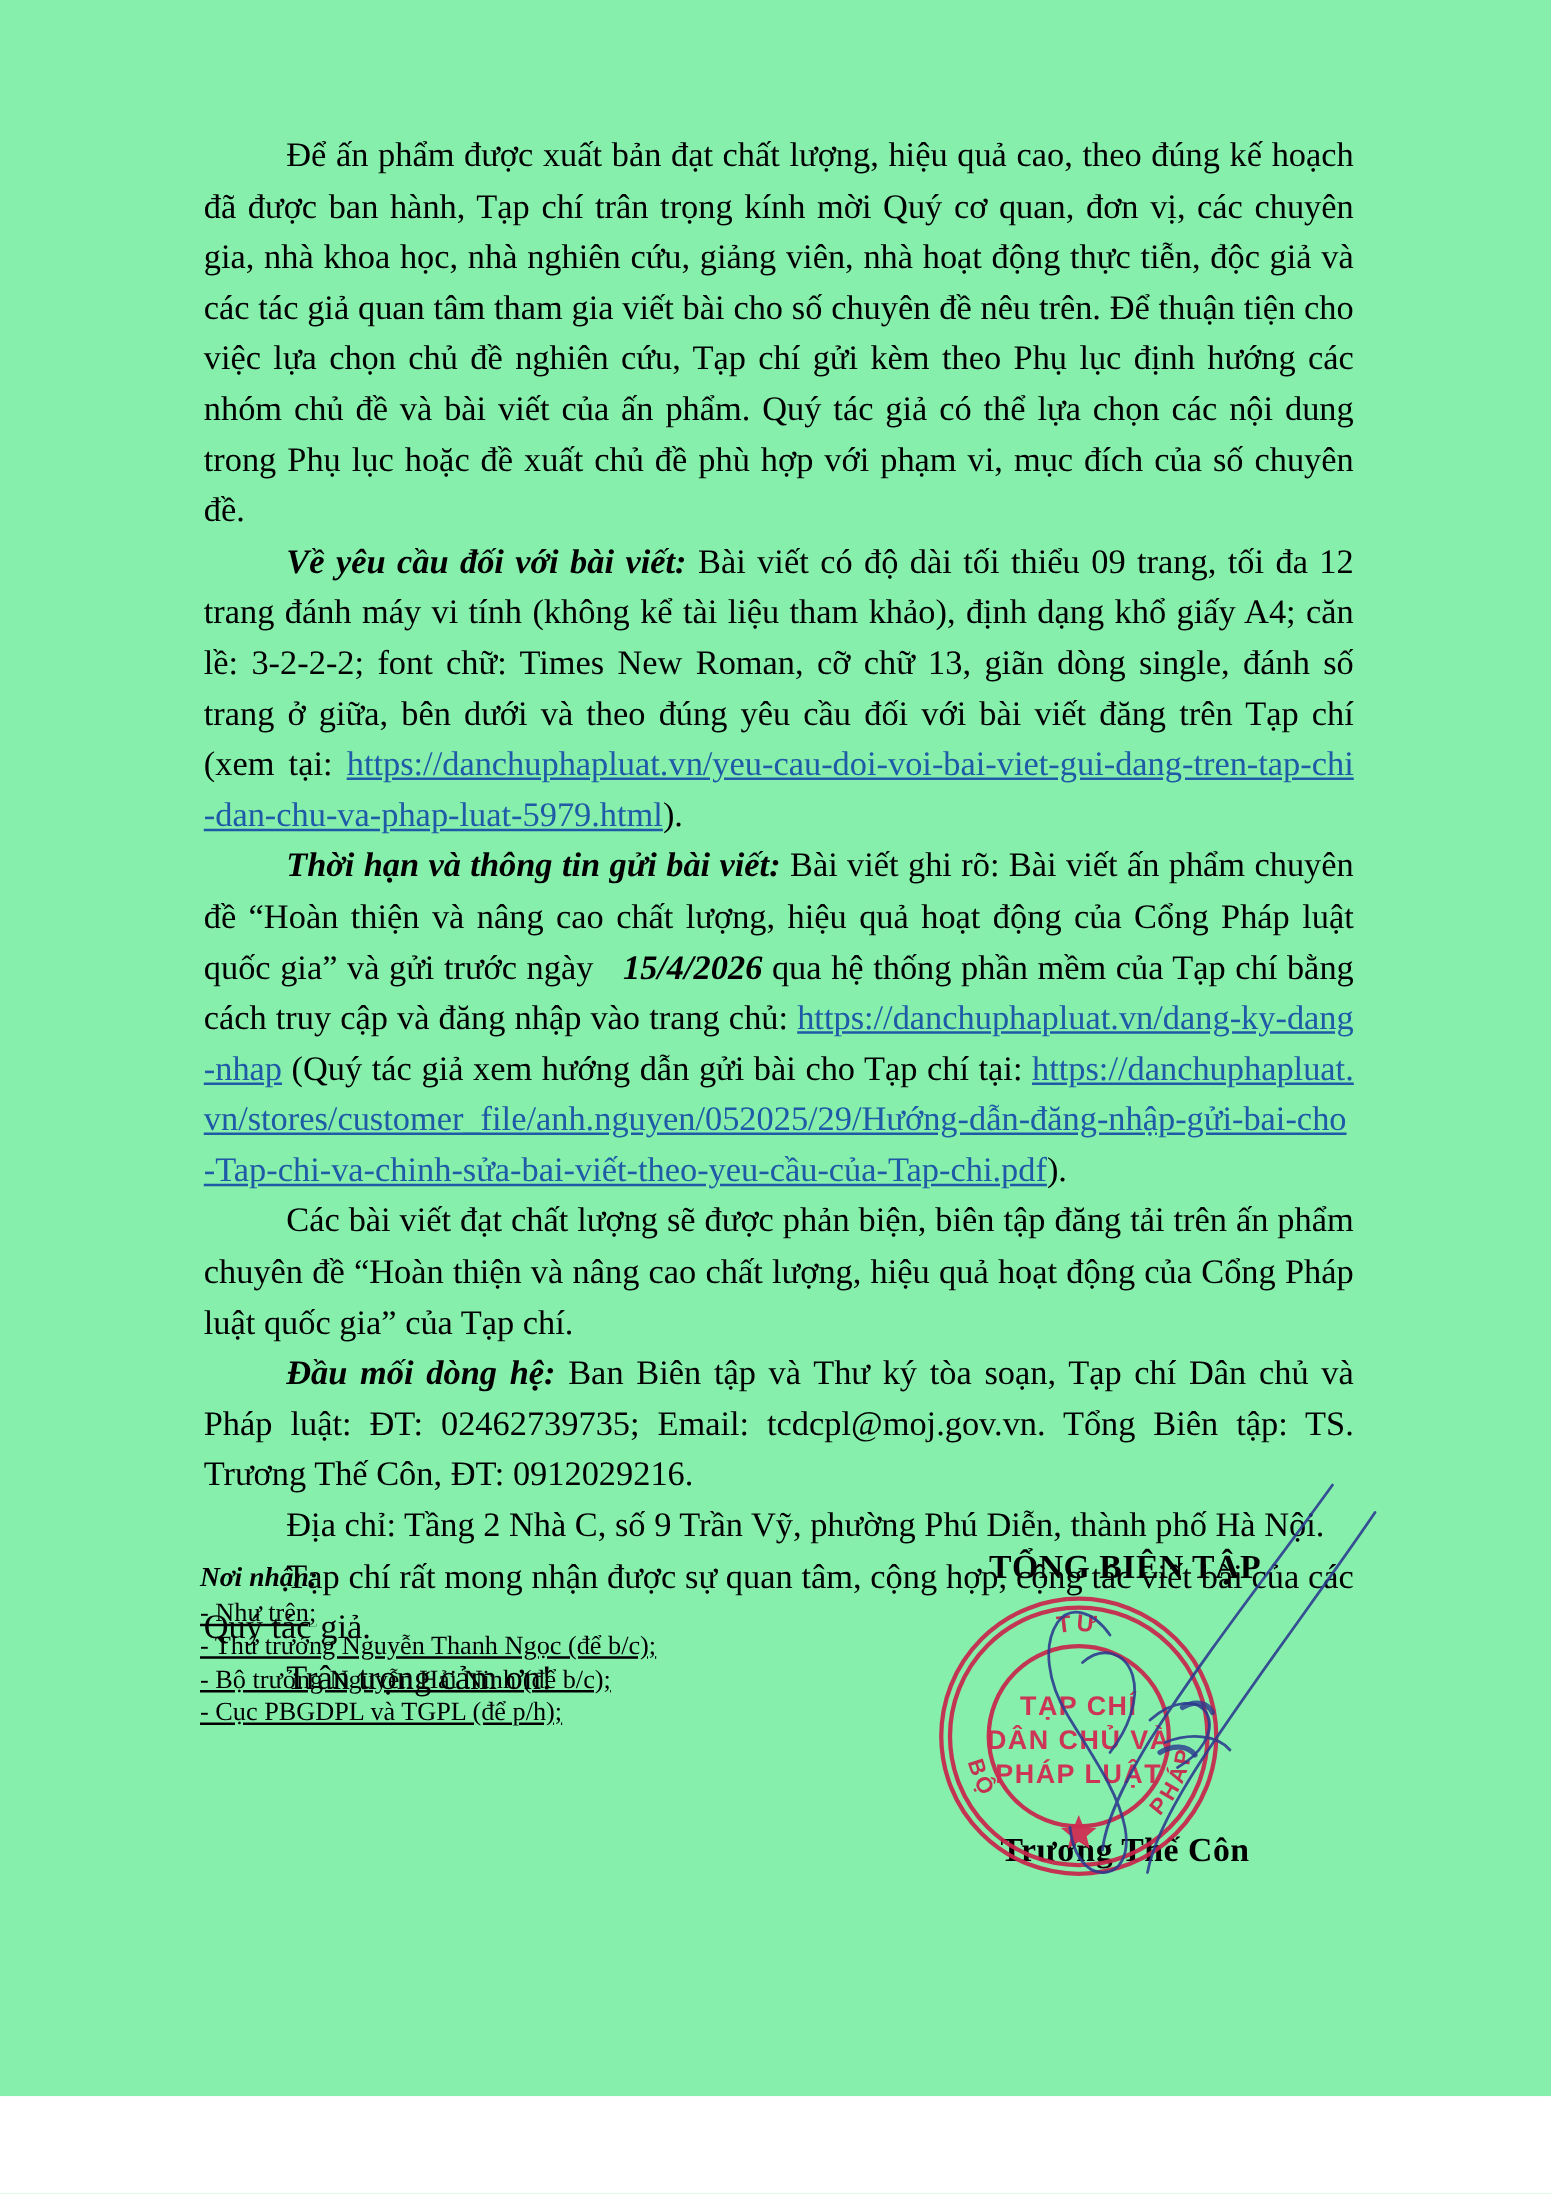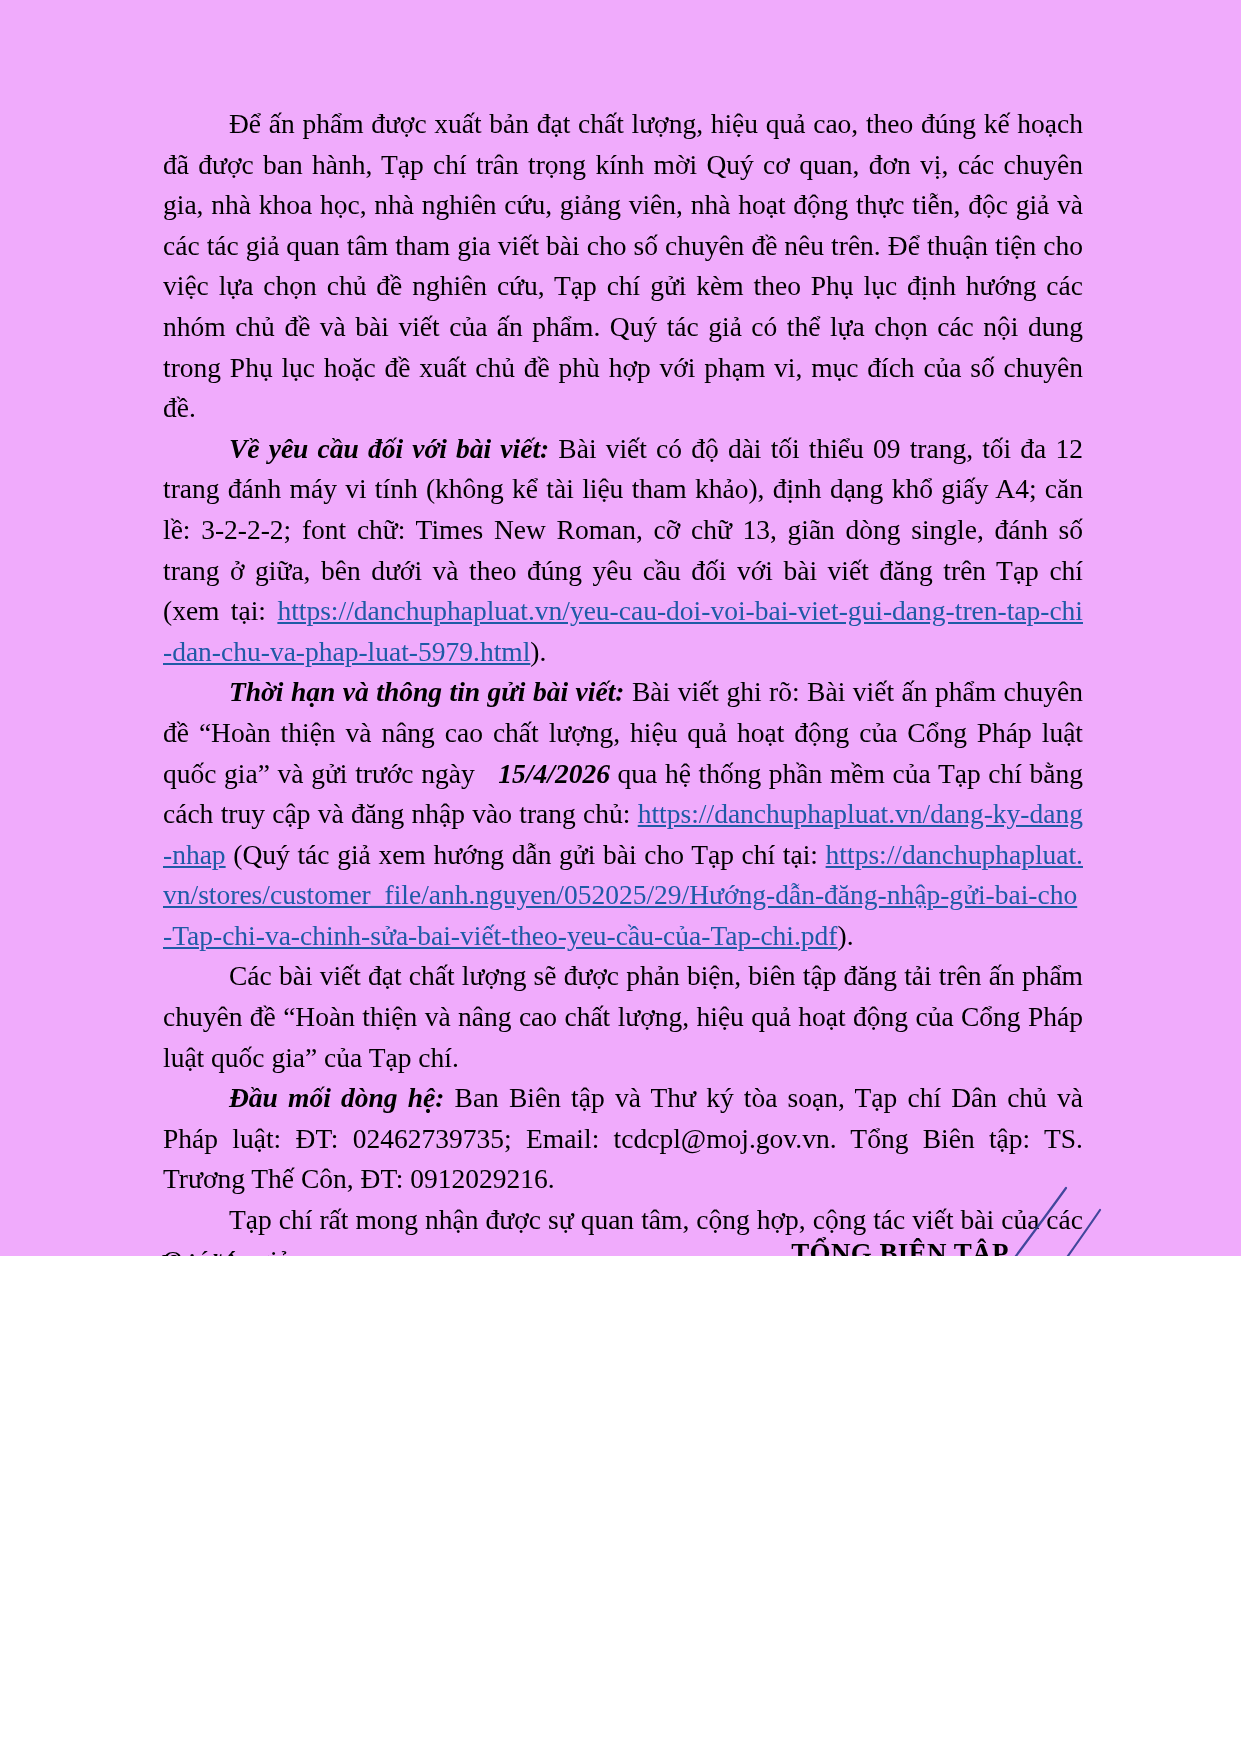--- a/index.html
+++ b/index.html
@@ -4,22 +4,22 @@
 <title>Công văn mời viết bài - Tạp chí Dân chủ và Pháp luật</title>
 <style>
   html, body {
     margin: 0;
     padding: 0;
     background: #ffffff;
   }
   .page {
     position: relative;
     width: 1241px;
-    height: 1256px;
-    background: #f0abfc;
+    height: 1677px;
+    background: #86efac;
     margin: 0 auto;
     overflow: hidden;
     font-family: "Liberation Serif", "DejaVu Serif", serif;
     color: #000000;
   }
   .body-col {
     position: absolute;
     left: 163px;
     top: 104px;
     width: 920px;
@@ -118,20 +118,21 @@
     <p class="para">Để ấn phẩm được xuất bản đạt chất lượng, hiệu quả cao, theo đúng kế hoạch đã được ban hành, Tạp chí trân trọng kính mời Quý cơ quan, đơn vị, các chuyên gia, nhà khoa học, nhà nghiên cứu, giảng viên, nhà hoạt động thực tiễn, độc giả và các tác giả quan tâm tham gia viết bài cho số chuyên đề nêu trên. Để thuận tiện cho việc lựa chọn chủ đề nghiên cứu, Tạp chí gửi kèm theo Phụ lục định hướng các nhóm chủ đề và bài viết của ấn phẩm. Quý tác giả có thể lựa chọn các nội dung trong Phụ lục hoặc đề xuất chủ đề phù hợp với phạm vi, mục đích của số chuyên đề.</p>
 
     <p class="para"><span class="lead">Về yêu cầu đối với bài viết:</span><span> Bài viết có độ dài tối thiểu 09 trang, tối đa 12 trang đánh máy vi tính (không kể tài liệu tham khảo), định dạng khổ giấy A4; căn lề: 3-2-2-2; font chữ: Times New Roman, cỡ chữ 13, giãn dòng single, đánh số trang ở giữa, bên dưới và theo đúng yêu cầu đối với bài viết đăng trên Tạp chí (xem tại: </span><span class="link">https://danchuphapluat.vn/yeu-cau-doi-voi-bai-viet-gui-dang-tren-tap-chi-dan-chu-va-phap-luat-5979.html</span><span>).</span></p>
 
     <p class="para"><span class="lead">Thời hạn và thông tin gửi bài viết:</span><span> Bài viết ghi rõ: Bài viết ấn phẩm chuyên đề “Hoàn thiện và nâng cao chất lượng, hiệu quả hoạt động của Cổng Pháp luật quốc gia” và gửi trước ngày </span><span class="bolditalic">15/4/2026</span><span> qua hệ thống phần mềm của Tạp chí bằng cách truy cập và đăng nhập vào trang chủ: </span><span class="link">https://danchuphapluat.vn/dang-ky-dang-nhap</span><span> (Quý tác giả xem hướng dẫn gửi bài cho Tạp chí tại: </span><span class="link">https://danchuphapluat.vn/stores/customer_file/anh.nguyen/052025/29/Hướng-dẫn-đăng-nhập-gửi-bai-cho-Tap-chi-va-chinh-sửa-bai-viết-theo-yeu-cầu-của-Tap-chi.pdf</span><span>).</span></p>
 
     <p class="para">Các bài viết đạt chất lượng sẽ được phản biện, biên tập đăng tải trên ấn phẩm chuyên đề “Hoàn thiện và nâng cao chất lượng, hiệu quả hoạt động của Cổng Pháp luật quốc gia” của Tạp chí.</p>
 
     <p class="para"><span class="lead">Đầu mối dòng hệ:</span><span> Ban Biên tập và Thư ký tòa soạn, Tạp chí Dân chủ và Pháp luật: ĐT: 02462739735; Email: tcdcpl@moj.gov.vn. Tổng Biên tập: TS. Trương Thế Côn, ĐT: 0912029216.</span></p>
 
+    <p class="para">Địa chỉ: Tầng 2 Nhà C, số 9 Trần Vỹ, phường Phú Diễn, thành phố Hà Nội.</p>
 
     <p class="para">Tạp chí rất mong nhận được sự quan tâm, cộng hợp, cộng tác viết bài của các Quý tác giả.</p>
 
     <p class="para">Trân trọng cảm ơn!</p>
   </div>
 
   <div class="recipients">
     <div class="rtitle">Nơi nhận:</div>
     <div class="ritem">- Như trên;</div>
     <div class="ritem">- Thứ trưởng Nguyễn Thanh Ngọc (để b/c);</div>

